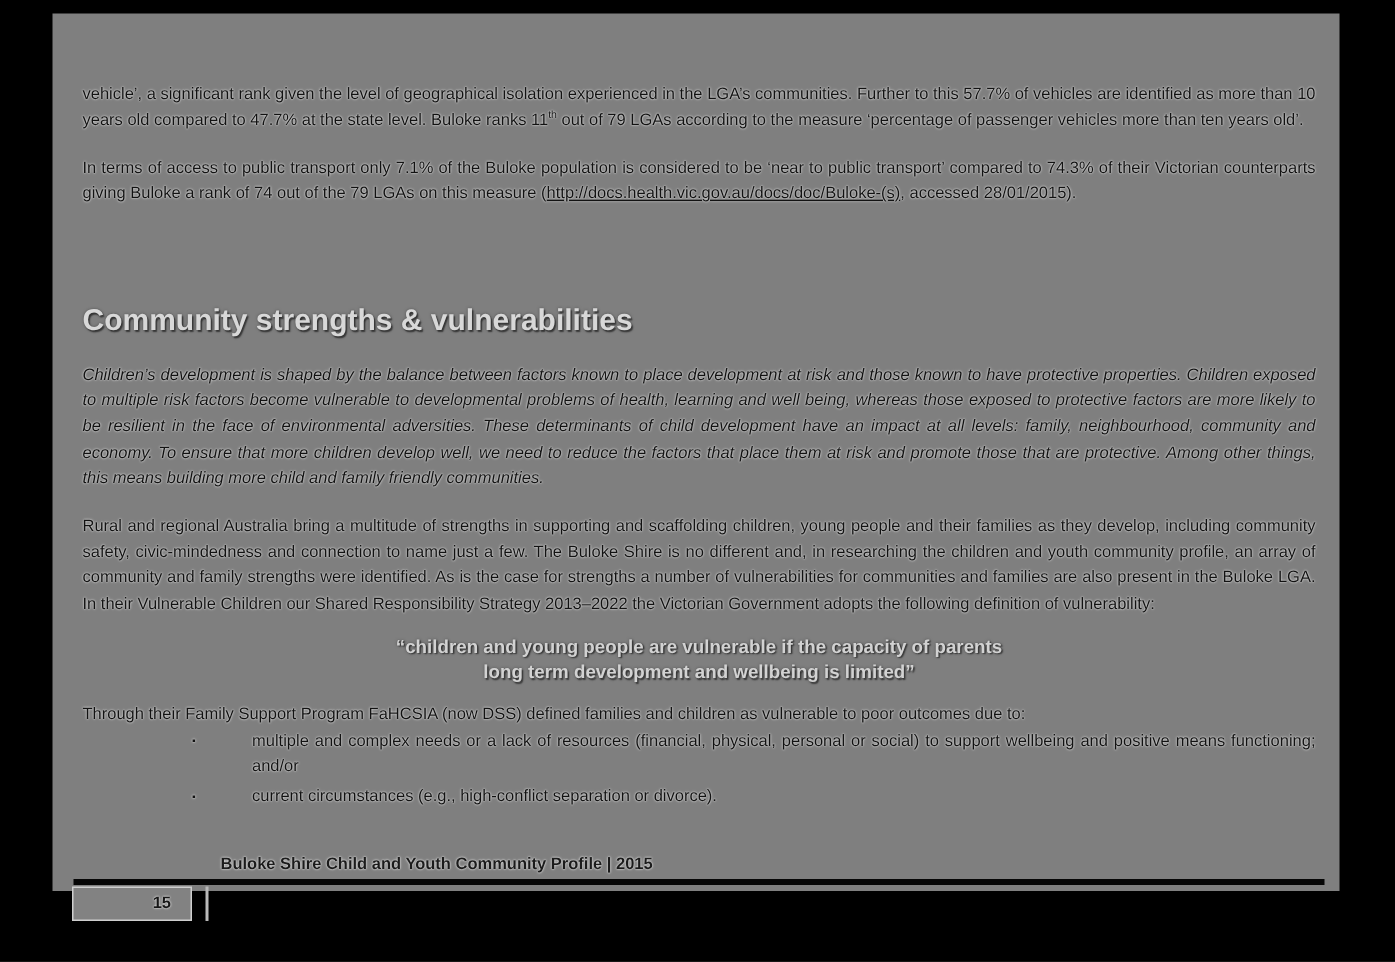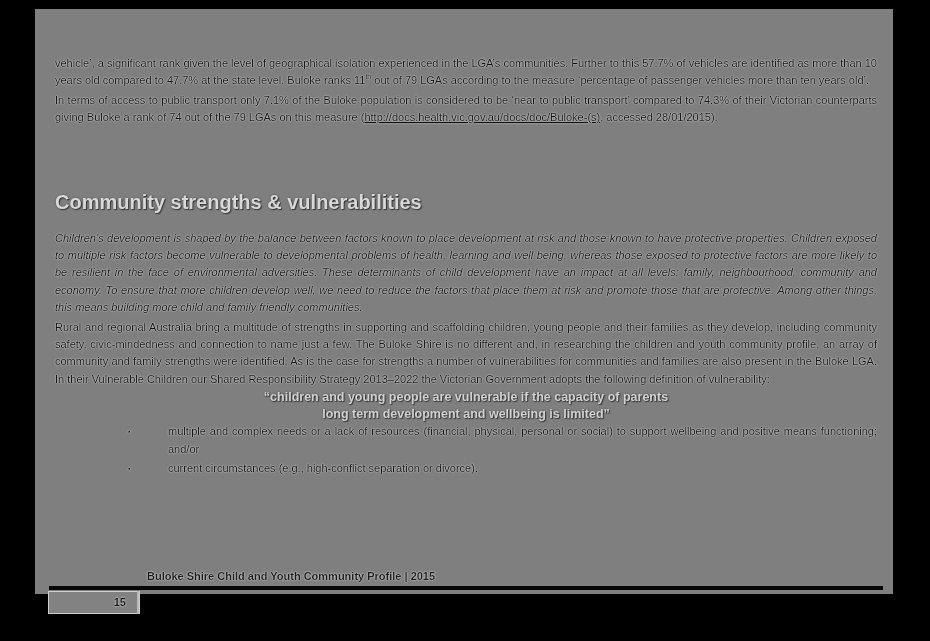--- a/index.html
+++ b/index.html
@@ -10,48 +10,48 @@
   .paper {
     position:absolute; left:35px; top:9px; width:858px; height:585px;
     background:#7f7f7f;
   }
   .content {
     padding:46px 16px 0 20px;
     color:#121212; font-size:11px; line-height:17.4px; text-align:justify;
     text-shadow: 0 0 1px rgba(255,255,255,0.9), 0 0 2px rgba(255,255,255,0.55);
   }
   .para { margin:0; }
-  .para + .para { margin-top:2px; }
+  .para + .para { margin-top:14px; }
   sup { font-size:7px; line-height:0; }
   .doc-link { color:#121212; text-decoration:underline; cursor:pointer; }
   .section-heading {
     margin:63px 0 0 0; font-size:20px; line-height:24px; font-weight:bold;
     text-align:left; color:#d8d8d8;
     text-shadow: 1px 1px 1px rgba(0,0,0,0.55), 0 0 2px rgba(40,40,40,0.5);
   }
   .para-a { margin-top:16px;font-style:italic; }
   .para-b { margin-top:9px; }
   .quote-block {
-    margin-top:1px; text-align:center; font-weight:bold; font-size:12.5px;
+    margin-top:11px; text-align:center; font-weight:bold; font-size:12.5px;
     line-height:17px; color:#d2d2d2;
     text-shadow: 1px 1px 1px rgba(0,0,0,0.55), 0 0 2px rgba(40,40,40,0.5);
   }
   .para-c { margin-top:11px; }
   .bullet-row { display:flex; margin-left:73px; }
   .bullet-row.second { margin-top:2px;align-items:flex-end; }
   .bullet-marker {
     width:40px; flex:0 0 40px; font-size:7px; line-height:17.4px; text-align:left;
   }
   .bullet-text { flex:1; text-align:justify; }
   .footer-rule {
     position:absolute; left:49px; top:586px; width:834px; height:4px;
     background:#060606;
   }
   .footer-pagebox {
-    position:absolute; left:48px; top:591px; width:92px; height:23px;
+    position:absolute; left:48px; top:591px; width:80px; height:23px;
     box-sizing:border-box; background:#828282; border:1px solid #cfcfcf;
     font-size:11px; font-weight:bold; line-height:21px; text-align:right;
     padding-right:13px; color:#161616;
     text-shadow: 0 0 1px rgba(255,255,255,0.95), 0 0 2px rgba(255,255,255,0.6);
   }
   .footer-sep {
     position:absolute; left:137px; top:591px; width:2px; height:23px;
     background:#b9b9b9;
   }
   .footer-title {
@@ -76,20 +76,21 @@
 
       <p class="para para-a">Children’s development is shaped by the balance between factors known to place development at risk and those known to have protective properties. Children exposed to multiple risk factors become vulnerable to developmental problems of health, learning and well being, whereas those exposed to protective factors are more likely to be resilient in the face of environmental adversities. These determinants of child development have an impact at all levels: family, neighbourhood, community and economy. To ensure that more children develop well, we need to reduce the factors that place them at risk and promote those that are protective. Among other things, this means building more child and family friendly communities.</p>
 
       <p class="para para-b">Rural and regional Australia bring a multitude of strengths in supporting and scaffolding children, young people and their families as they develop, including community safety, civic-mindedness and connection to name just a few. The Buloke Shire is no different and, in researching the children and youth community profile, an array of community and family strengths were identified. As is the case for strengths a number of vulnerabilities for communities and families are also present in the Buloke LGA. In their Vulnerable Children our Shared Responsibility Strategy 2013–2022 the Victorian Government adopts the following definition of vulnerability:</p>
 
       <div class="quote-block">
         <div>“children and young people are vulnerable if the capacity of parents</div>
         <div>long term development and wellbeing is limited”</div>
       </div>
 
+      <p class="para para-c">Through their Family Support Program FaHCSIA (now DSS) defined families and children as vulnerable to poor outcomes due to:</p>
 
       <div class="bullet-row">
         <span class="bullet-marker">▪</span>
         <span class="bullet-text">multiple and complex needs or a lack of resources (financial, physical, personal or social) to support wellbeing and positive means functioning; and/or</span>
       </div>
 
       <div class="bullet-row second">
         <span class="bullet-marker">▪</span>
         <span class="bullet-text">current circumstances (e.g., high-conflict separation or divorce).</span>
       </div>

